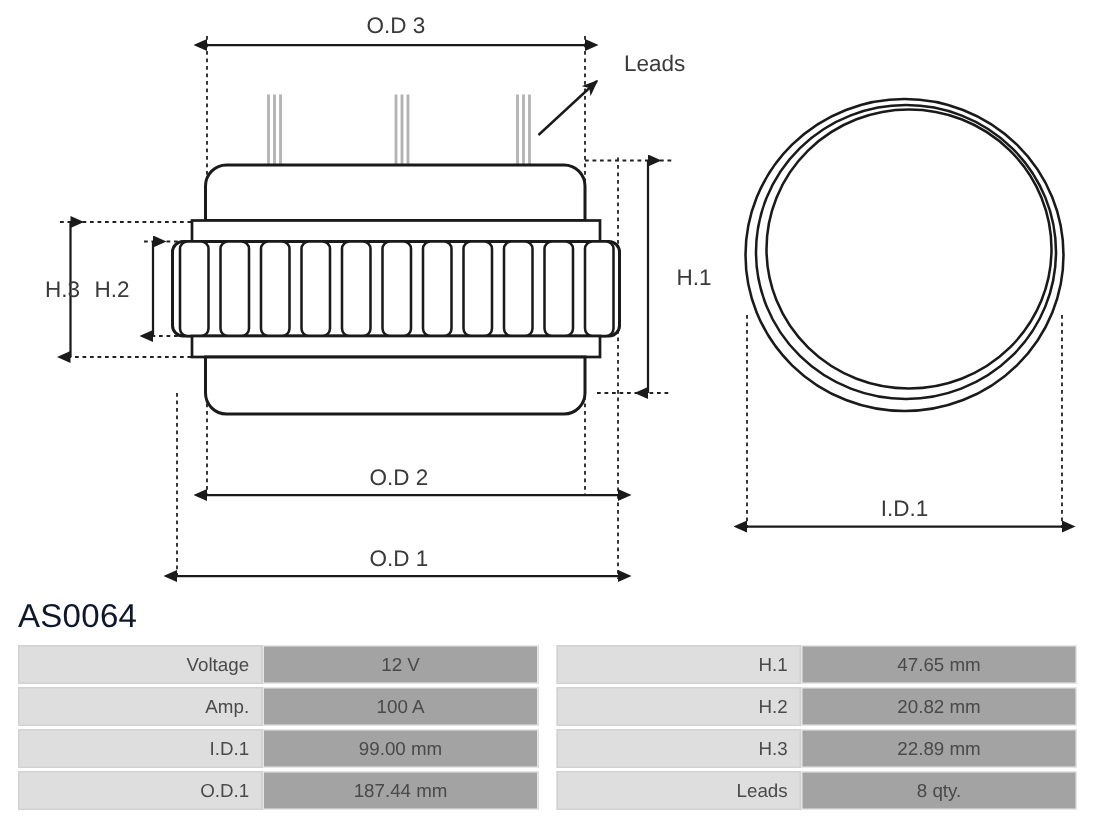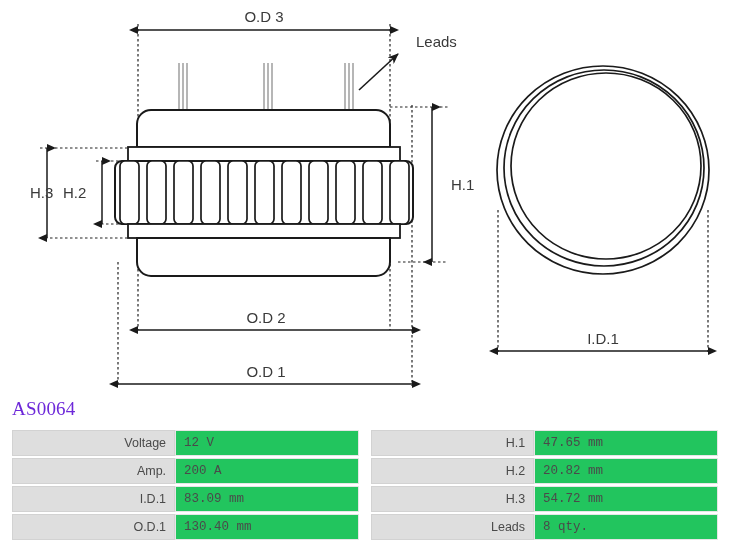--- a/index.html
+++ b/index.html
@@ -19,24 +19,24 @@
     left: 0; top: 0;
     width: 636px;
     height: 396px;
   }
   #drawing-svg { display: block; }
 
   .part-title {
     position: absolute;
     left: 12px;
     top: 398px;
-    font-size: 19px;
-    color: #6d28d9;
+    font-size: 22px;
+    color: #0f172a;
     letter-spacing: 0.2px;
-    font-family: Liberation Serif, serif;
+    font-family: Liberation Sans, sans-serif;
   }
 
   .spec-tables {
     position: absolute;
     left: 0;
     top: 428px;
     width: 730px;
     display: flex;
     gap: 12px;
     padding: 0 12px;
@@ -55,24 +55,23 @@
     border: 1px solid #e2e2e2;
     vertical-align: middle;
   }
   .spec-table td.label-cell {
     background: #dedede;
     text-align: right;
     width: 47%;
     border-color: #d2d2d2;
   }
   .spec-table td.value-cell {
-    background: #22c55e;
-    text-align: left;
+    background: #a3a3a3;
+    text-align: center;
     border-color: #e6e6e6;
-    font-family: Liberation Mono, monospace;
   }
 </style>
 </head>
 <body>
 
 <div id="drawing-area">
   <svg id="drawing-svg" width="730" height="396" viewBox="0 0 730 396" xmlns="http://www.w3.org/2000/svg">
     <defs>
       <marker id="arrL" markerWidth="10" markerHeight="8" refX="9" refY="4" orient="auto" markerUnits="userSpaceOnUse">
         <path d="M9,0 L9,8 L0,4 z" fill="#1a1a1a"></path>
@@ -218,46 +217,46 @@
 <div class="spec-tables">
 
   <table class="spec-table">
     <tbody>
       <tr>
         <td class="label-cell">Voltage</td>
         <td class="value-cell">12 V</td>
       </tr>
       <tr>
         <td class="label-cell">Amp.</td>
-        <td class="value-cell">200 A</td>
+        <td class="value-cell">100 A</td>
       </tr>
       <tr>
         <td class="label-cell">I.D.1</td>
-        <td class="value-cell">83.09 mm</td>
+        <td class="value-cell">99.00 mm</td>
       </tr>
       <tr>
         <td class="label-cell">O.D.1</td>
-        <td class="value-cell">130.40 mm</td>
+        <td class="value-cell">187.44 mm</td>
       </tr>
     </tbody>
   </table>
 
   <table class="spec-table">
     <tbody>
       <tr>
         <td class="label-cell">H.1</td>
         <td class="value-cell">47.65 mm</td>
       </tr>
       <tr>
         <td class="label-cell">H.2</td>
         <td class="value-cell">20.82 mm</td>
       </tr>
       <tr>
         <td class="label-cell">H.3</td>
-        <td class="value-cell">54.72 mm</td>
+        <td class="value-cell">22.89 mm</td>
       </tr>
       <tr>
         <td class="label-cell">Leads</td>
         <td class="value-cell">8 qty.</td>
       </tr>
     </tbody>
   </table>
 
 </div>
 

